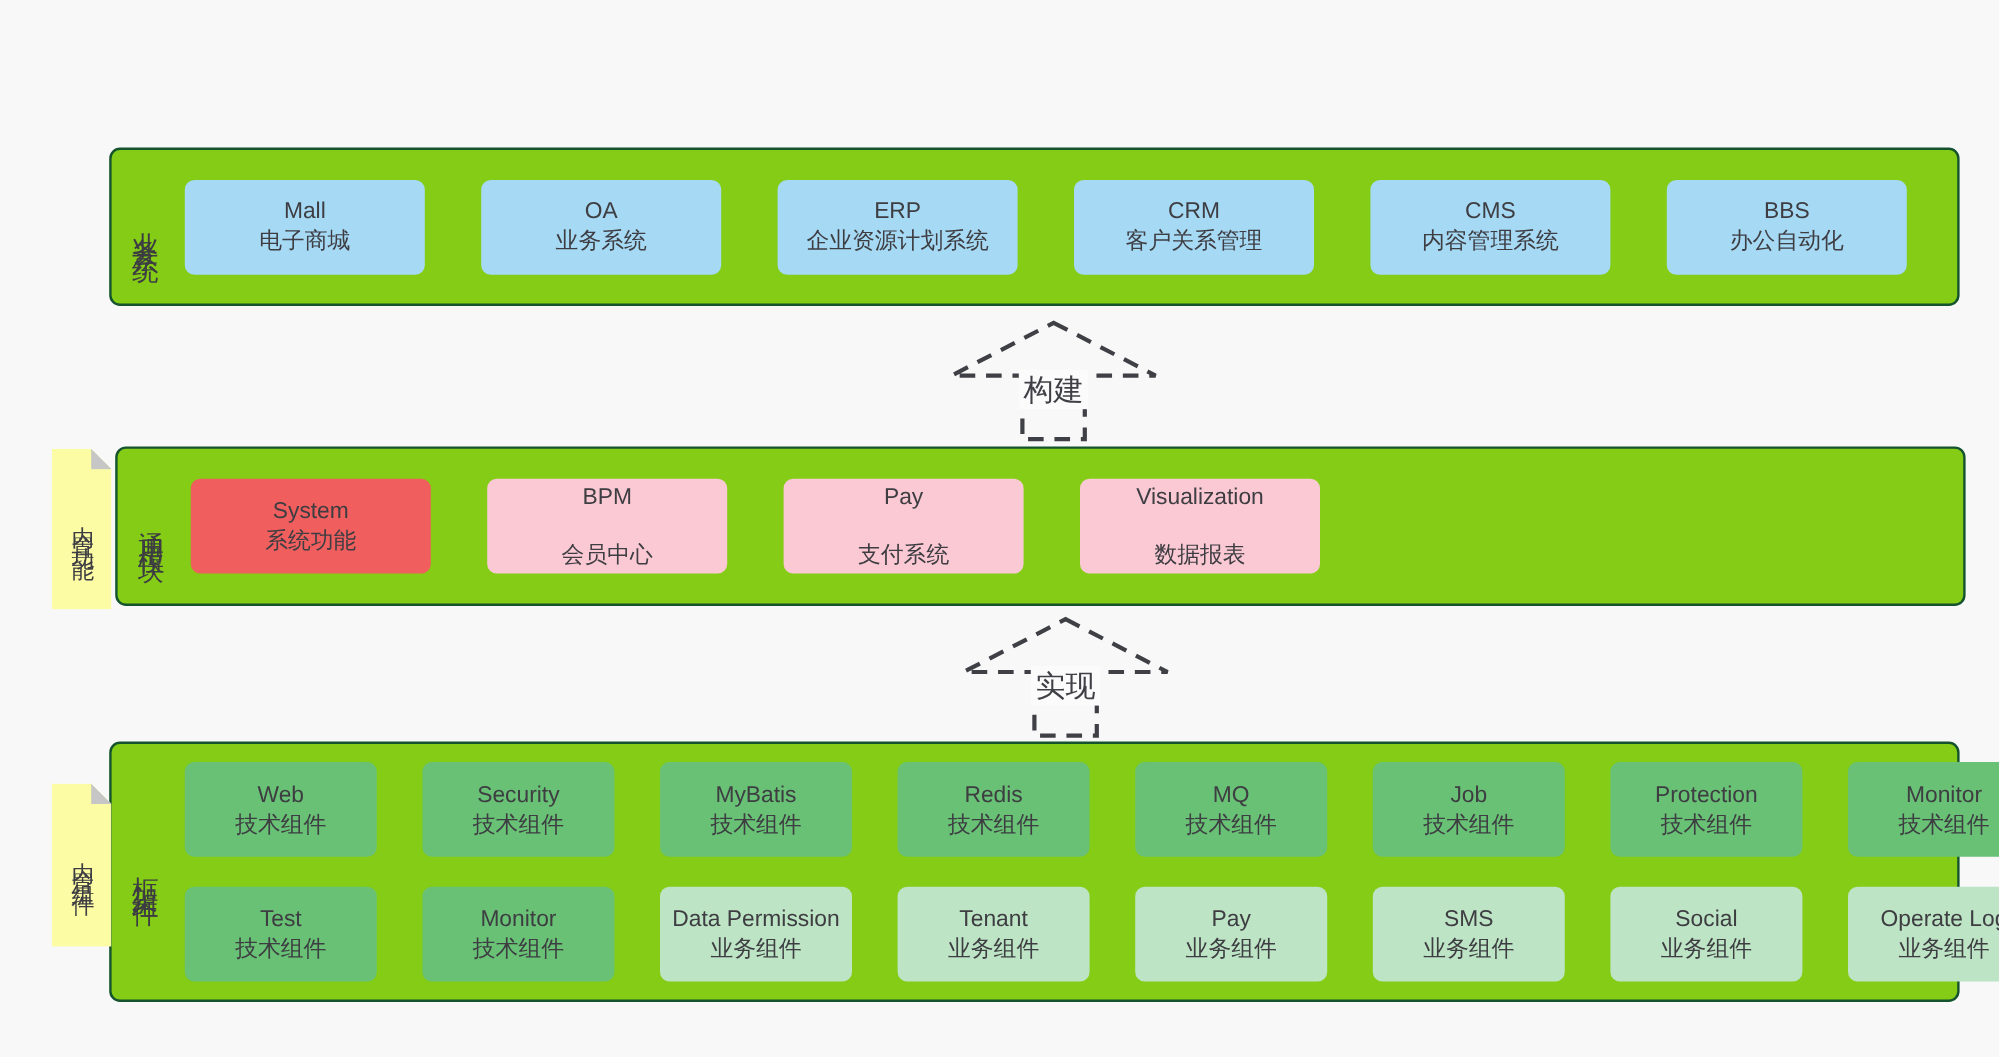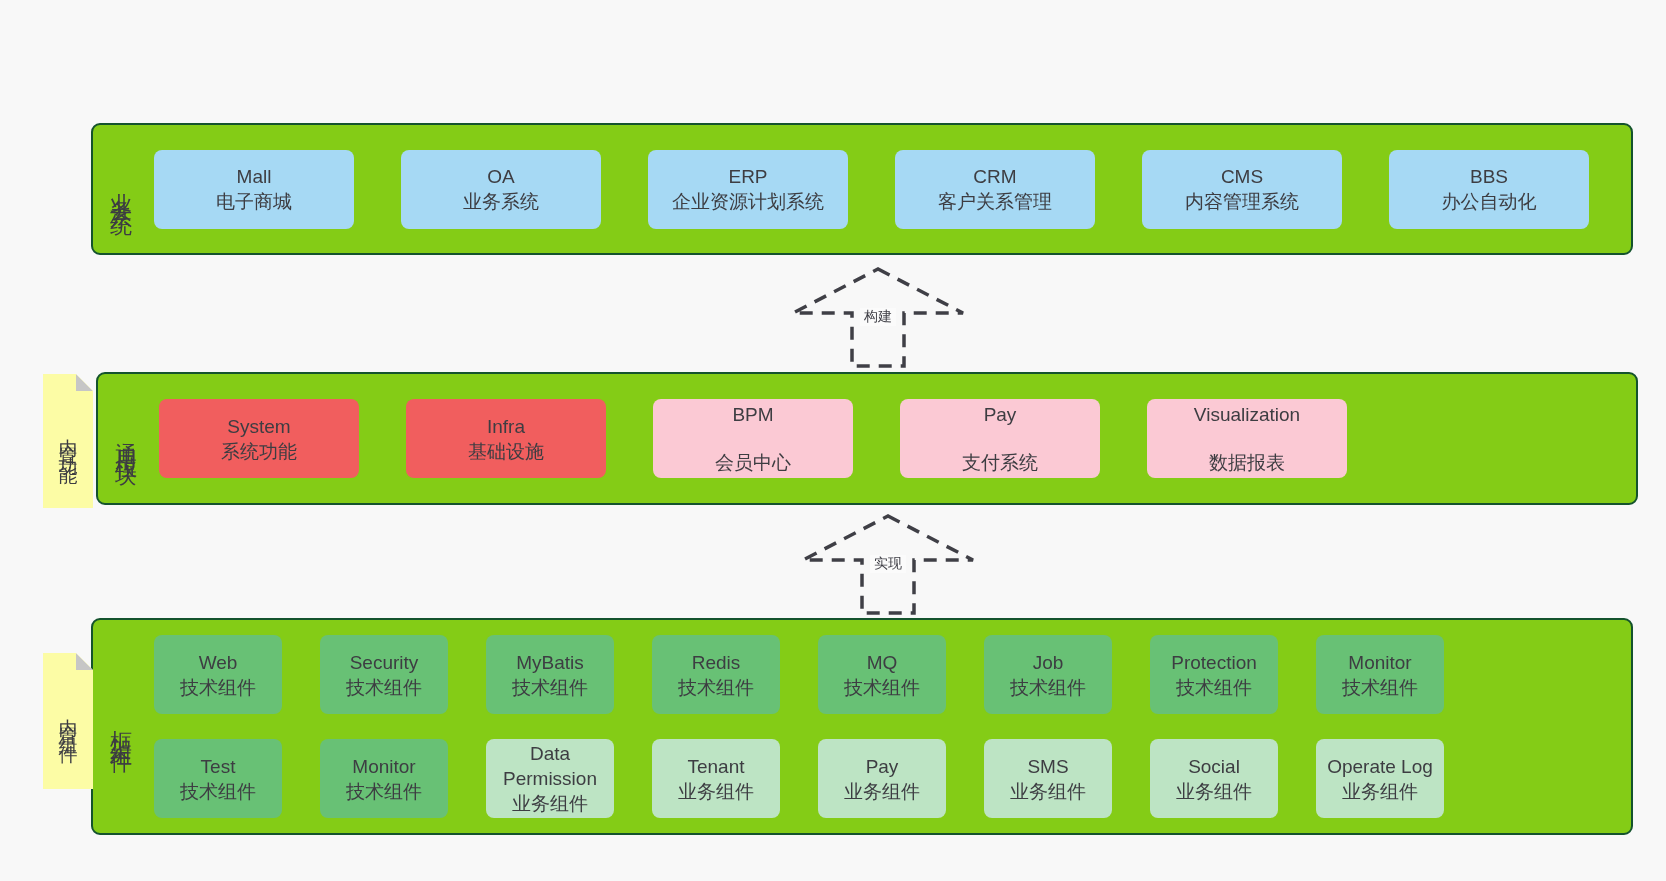--- a/index.html
+++ b/index.html
@@ -26,21 +26,21 @@
   }
   .row { display:flex; }
   #layer-0 .row, #layer-1 .row { gap:47px; }
   #layer-2 .row { gap:38px; }
   .box {
     height:79px; border-radius:8px; box-sizing:border-box; padding:2px 6px;
     display:flex; flex-direction:column; align-items:center; justify-content:center;
     text-align:center; font-size:19px; line-height:25px; color:#3d3d42;
   }
   .box.wide   { width:200px; }
-  .box.narrow { width:128px; }
+  .box.narrow { width:160px; }
   .blue        { background:#a6d9f4; }
   .red         { background:#f15e5e; }
   .pink        { background:#fbc9d4;gap:23px; }
   .green       { background:#68c175; }
   .green-light { background:#bde4c4; }
 
   .sticky {
     position:absolute; left:43px; width:50px; z-index:5;
     background:#fcfca5;
     clip-path:polygon(0 0, calc(100% - 17px) 0, 100% 17px, 100% 100%, 0 100%);
@@ -56,21 +56,21 @@
     writing-mode:vertical-rl; text-orientation:upright;
     letter-spacing:9px; font-size:19px; color:#3c3c42; white-space:nowrap;
   }
 
   .arrow { position:absolute; width:190px; height:104px; }
   #arrow-0 { left:783px; top:266px; }
   #arrow-1 { left:793px; top:513px; }
   .arrow svg { display:block; }
   .arrow-label {
     position:absolute; left:50%; top:42px; transform:translateX(-50%);
-    background:#fbfbfb; padding:0 4px; font-size:14px; color:#3f3f46;
+    background:#fbfbfb; padding:0 4px; font-size:25px; color:#3f3f46;
     white-space:nowrap;
   }
 </style>
 </head>
 <body>
 
 <div class="canvas">
 
   <section class="layer" id="layer-0">
     <span class="vlabel">业务系统</span>
@@ -112,24 +112,20 @@
   </div>
 
   <section class="layer" id="layer-1">
     <span class="vlabel">通用模块</span>
     <div class="rows">
         <div class="row">
           <div class="box wide red">
             <div>System</div>
             <div>系统功能</div>
           </div>
-          <div class="box wide red">
-            <div>Infra</div>
-            <div>基础设施</div>
-          </div>
           <div class="box wide pink">
             <div>BPM</div>
             <div>会员中心</div>
           </div>
           <div class="box wide pink">
             <div>Pay</div>
             <div>支付系统</div>
           </div>
           <div class="box wide pink">
             <div>Visualization</div>

